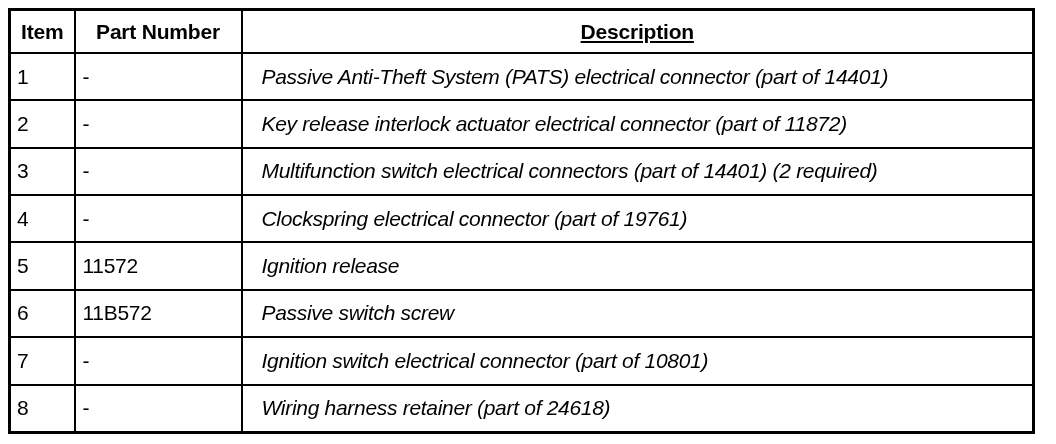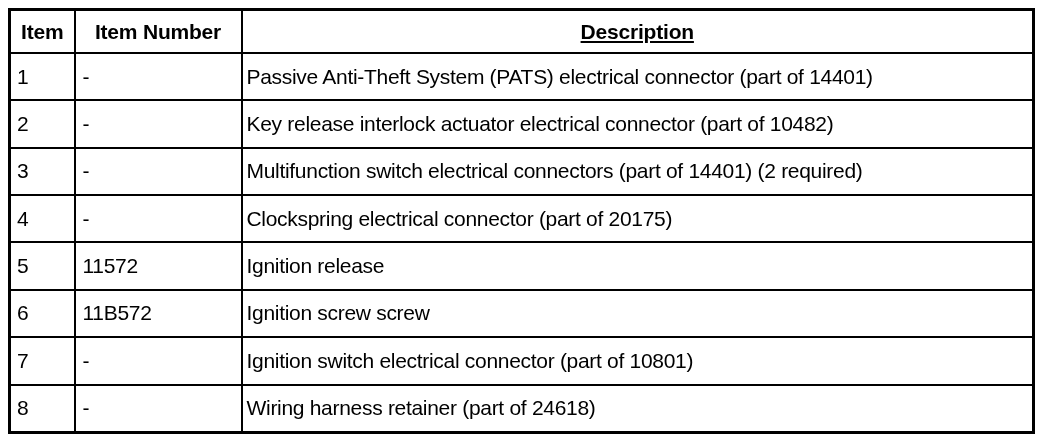--- a/index.html
+++ b/index.html
@@ -60,70 +60,70 @@
   .parts-table tbody td {
     height: 45px;
     font-size: 21px;
     font-weight: normal;
     text-align: left;
     letter-spacing: -0.3px;
     white-space: nowrap;
   }
   .parts-table tbody td.cell-item { padding-left: 6px; }
   .parts-table tbody td.cell-part { padding-left: 7px; }
-  .parts-table tbody td.cell-desc { padding-left: 4px; }
+  .parts-table tbody td.cell-desc { padding-left: 19px; font-style: italic; }
 </style>
 </head>
 <body>
 
 <div class="page">
 
   <table class="parts-table">
     <colgroup>
       <col class="col-item">
       <col class="col-part">
       <col class="col-desc">
     </colgroup>
     <thead>
       <tr>
         <th class="th-item">Item</th>
-        <th class="th-part">Item Number</th>
+        <th class="th-part">Part Number</th>
         <th class="th-desc">Description</th>
       </tr>
     </thead>
     <tbody>
       <tr>
         <td class="cell-item">1</td>
         <td class="cell-part">-</td>
         <td class="cell-desc">Passive Anti-Theft System (PATS) electrical connector (part of 14401)</td>
       </tr>
       <tr>
         <td class="cell-item">2</td>
         <td class="cell-part">-</td>
-        <td class="cell-desc">Key release interlock actuator electrical connector (part of 10482)</td>
+        <td class="cell-desc">Key release interlock actuator electrical connector (part of 11872)</td>
       </tr>
       <tr>
         <td class="cell-item">3</td>
         <td class="cell-part">-</td>
         <td class="cell-desc">Multifunction switch electrical connectors (part of 14401) (2 required)</td>
       </tr>
       <tr>
         <td class="cell-item">4</td>
         <td class="cell-part">-</td>
-        <td class="cell-desc">Clockspring electrical connector (part of 20175)</td>
+        <td class="cell-desc">Clockspring electrical connector (part of 19761)</td>
       </tr>
       <tr>
         <td class="cell-item">5</td>
         <td class="cell-part">11572</td>
         <td class="cell-desc">Ignition release</td>
       </tr>
       <tr>
         <td class="cell-item">6</td>
         <td class="cell-part">11B572</td>
-        <td class="cell-desc">Ignition screw screw</td>
+        <td class="cell-desc">Passive switch screw</td>
       </tr>
       <tr>
         <td class="cell-item">7</td>
         <td class="cell-part">-</td>
         <td class="cell-desc">Ignition switch electrical connector (part of 10801)</td>
       </tr>
       <tr>
         <td class="cell-item">8</td>
         <td class="cell-part">-</td>
         <td class="cell-desc">Wiring harness retainer (part of 24618)</td>

